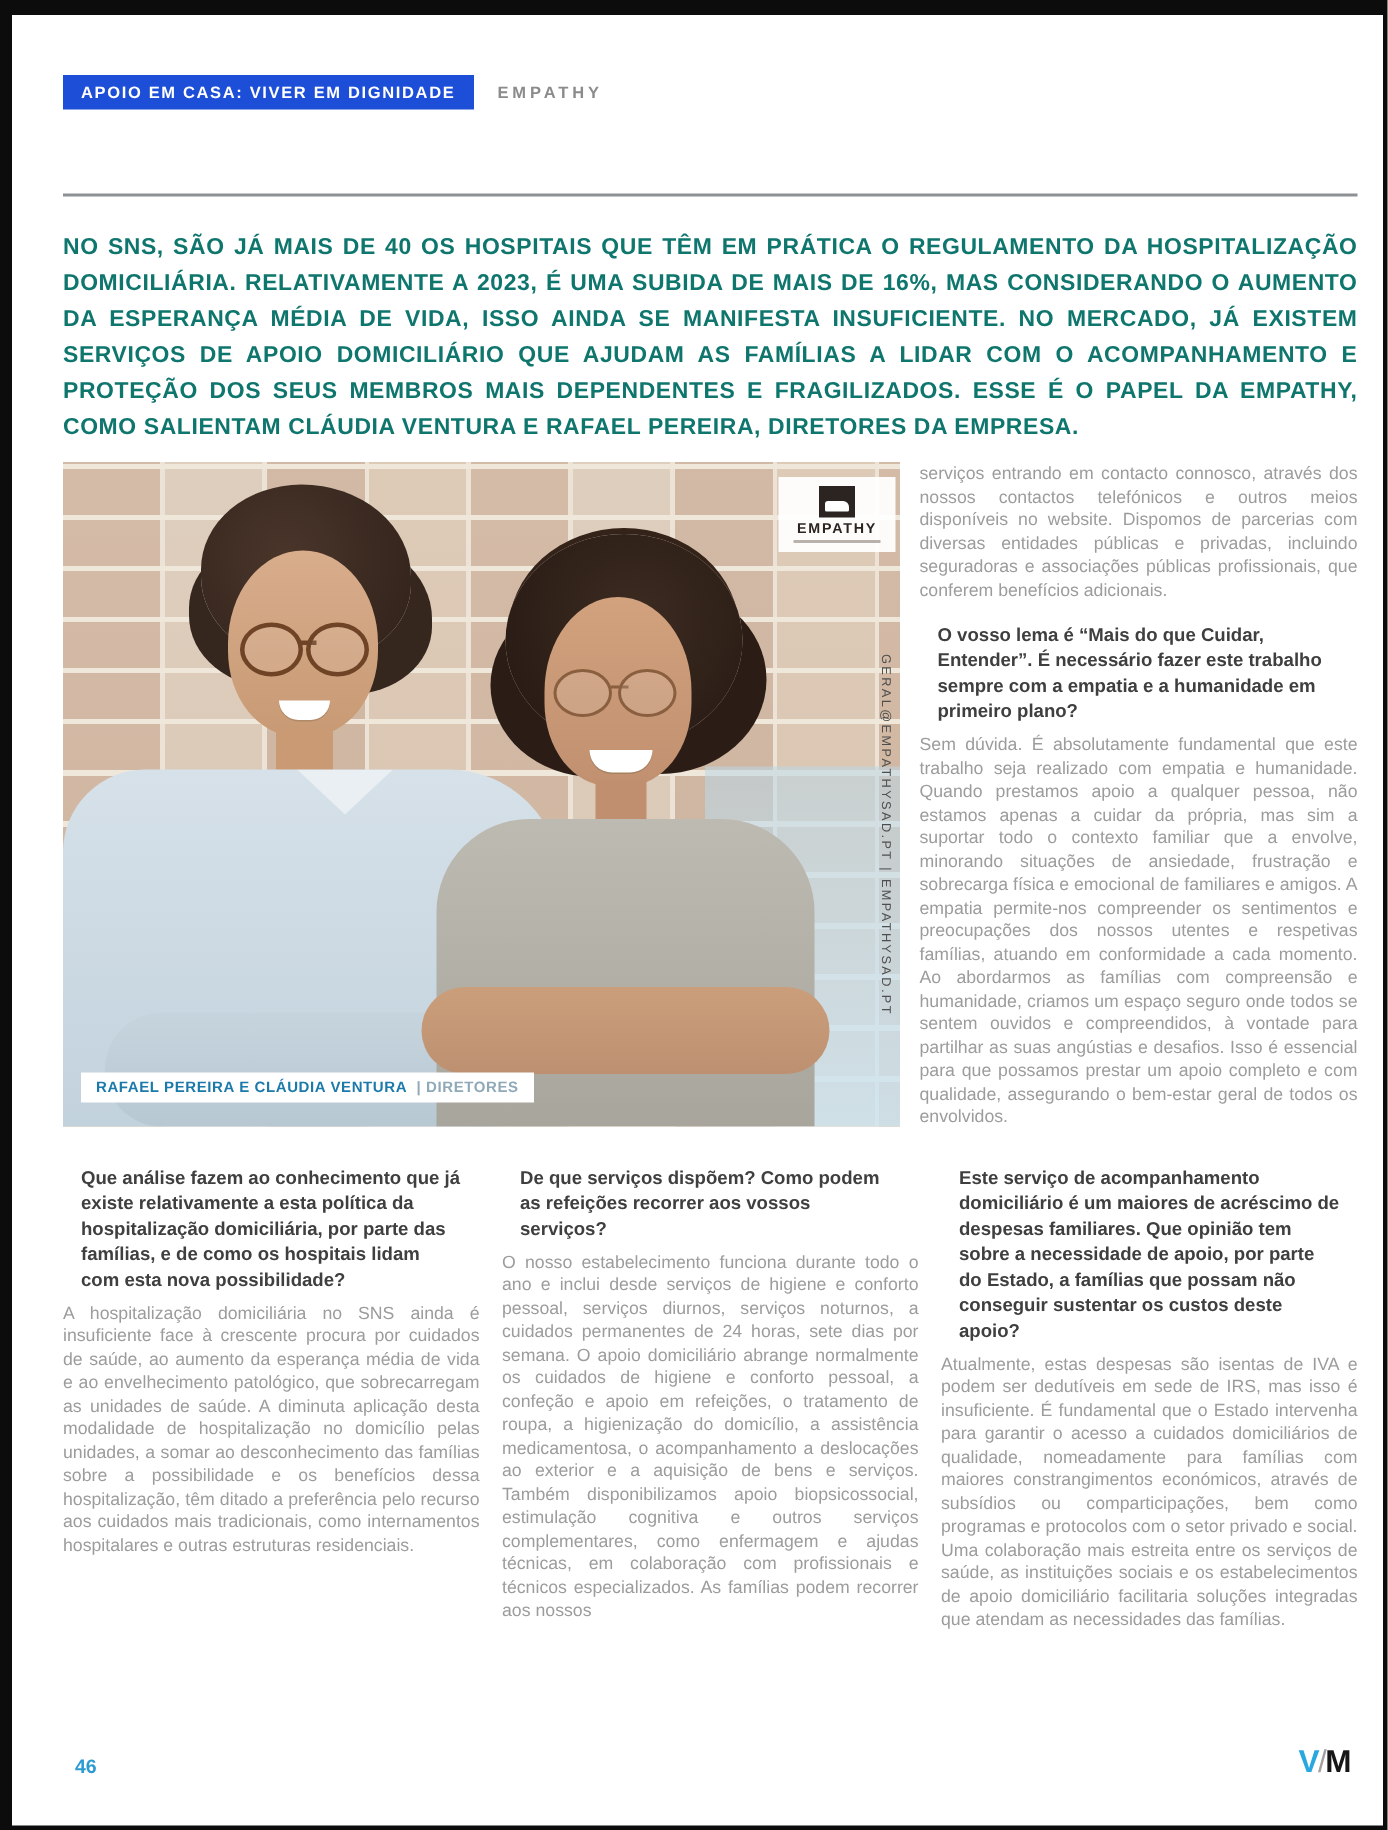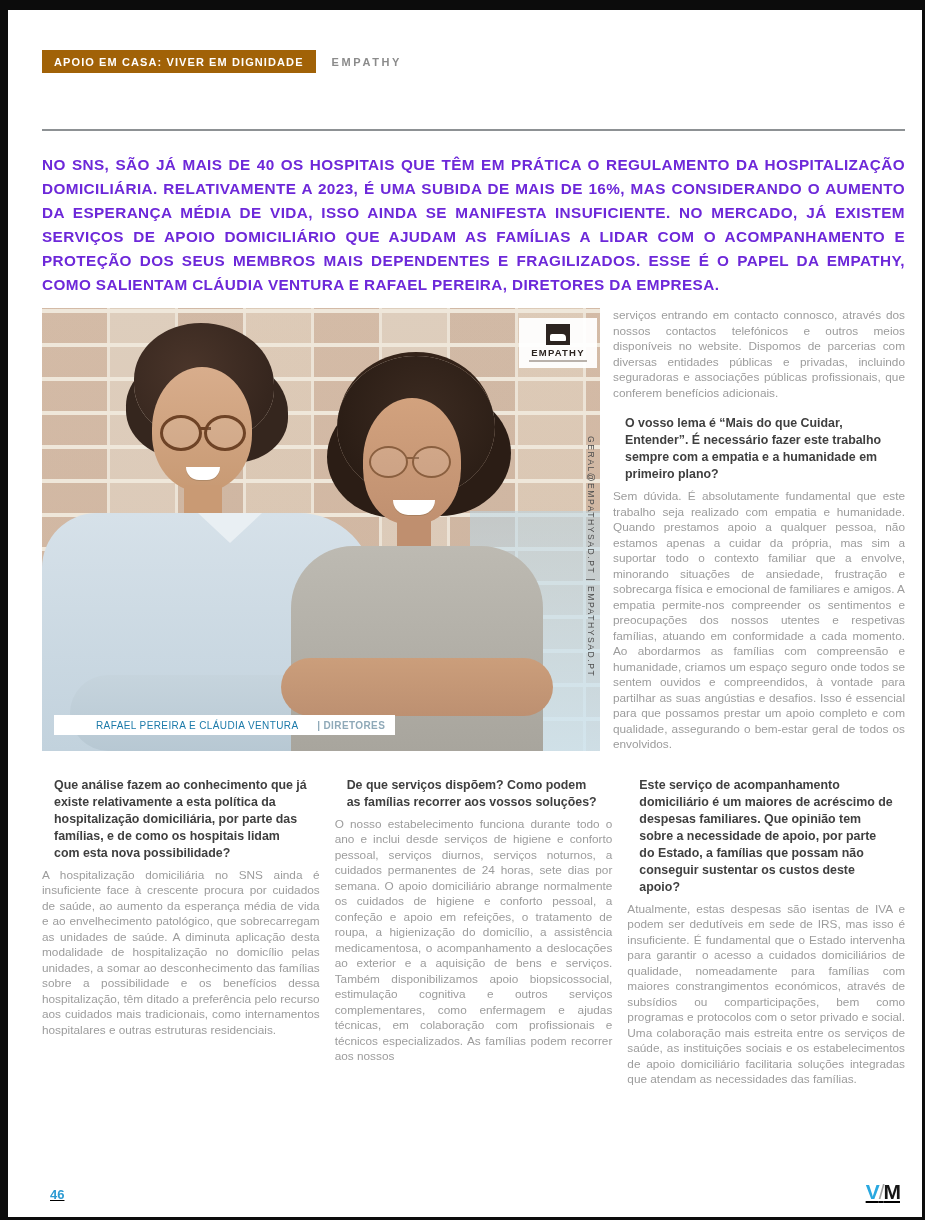--- a/index.html
+++ b/index.html
@@ -10,35 +10,35 @@
   }
   .page{
     position:absolute;top:10px;left:8px;right:3px;bottom:3px;
     background:#ffffff;
   }
   .content{position:relative;height:100%;padding:40px 17px 0 34px;box-sizing:border-box;}
 
   
   .hdr{display:flex;align-items:center;gap:16px;margin-bottom:56px;}
   .hdr-badge{
-    background:#a16207;color:#fff;font-size:11px;font-weight:700;
+    background:#1d4ed8;color:#fff;font-size:11px;font-weight:700;
     letter-spacing:1.1px;padding:6px 12px 5px;white-space:nowrap;
   }
   .hdr-brand{color:#8b8b8b;font-size:11px;font-weight:600;letter-spacing:2.6px;}
 
   
   .title{
     color:#1b7aa9;font-size:14.5px;font-weight:700;letter-spacing:.7px;
     margin:0;
   }
   .rule{border:none;border-top:2px solid #8d9194;margin:17px 0 0;}
 
   
   .lead{
-    margin:22px 0 0;color:#6d28d9;font-size:15.3px;line-height:24px;
+    margin:22px 0 0;color:#0f766e;font-size:15.3px;line-height:24px;
     font-weight:600;letter-spacing:.4px;text-align:justify;
   }
 
   
   .main{display:flex;gap:13px;margin-top:11px;}
   .photo{
     position:relative;width:558px;height:443px;flex:0 0 558px;overflow:hidden;
     background:
       repeating-linear-gradient(0deg, transparent 0 30px, #efe7da 30px 34px),
       repeating-linear-gradient(90deg, transparent 0 65px, #ece3d6 65px 68px),
@@ -97,36 +97,36 @@
     align-items:center;justify-content:center;gap:2px;}
   .logo-mark{width:24px;height:21px;background:#2c2420;position:relative;}
   .logo-mark::after{content:"";position:absolute;left:4px;bottom:4px;width:16px;height:7px;
     background:#fff;border-radius:2px 4px 1px 1px;}
   .logo-word{font-size:9.5px;letter-spacing:1.2px;color:#2c2420;font-weight:600;}
   .logo-tag{width:58px;height:2px;background:#b9b2ac;}
   .photo-vert{position:absolute;right:4px;top:128px;writing-mode:vertical-rl;
     font-size:8.5px;letter-spacing:1.6px;color:#4e4e4e;font-weight:500;white-space:nowrap;}
   .photo-caption{position:absolute;left:12px;bottom:16px;background:#fff;
     padding:5px 10px 4px;font-size:10px;letter-spacing:.4px;white-space:nowrap;}
-  .cap-names{color:#1b7aa9;font-weight:400;margin-left:32px;}
-  .cap-role{color:#8fa9b8;font-weight:600;margin-left:16px;}
+  .cap-names{color:#1b7aa9;font-weight:700;}
+  .cap-role{color:#8fa9b8;font-weight:600;margin-left:3px;}
 
   
   .rcol{flex:1;min-width:0;}
   .q{margin:14px 12px 6px;color:#3f3f3f;font-size:12.4px;line-height:17px;font-weight:700;}
   .q:first-child{margin-top:0;}
   .a,.cont{margin:0;color:#9c9c9c;font-size:11.8px;line-height:15.5px;text-align:justify;}
   .cont{margin-bottom:1px;}
 
   .cols{display:flex;gap:15px;margin-top:24px;}
   .col{flex:1;min-width:0;}
 
   
-  .footer{position:absolute;left:42px;right:22px;bottom:15px;
-    display:flex;justify-content:space-between;align-items:flex-end;text-decoration:underline;}
+  .footer{position:absolute;left:42px;right:22px;bottom:32px;
+    display:flex;justify-content:space-between;align-items:flex-end;}
   .pagenum{color:#2d9bd3;font-size:13px;font-weight:700;}
   .vm{font-size:21px;font-weight:800;letter-spacing:-1px;line-height:1;}
   .vm .v{color:#29a8e0;}
   .vm .sl{color:#a0a0a0;font-weight:400;}
   .vm .m{color:#161616;}
 </style>
 </head>
 <body>
 
 <div class="page">
@@ -191,21 +191,21 @@
         <p class="a">Sem dúvida. É absolutamente fundamental que este trabalho seja realizado com empatia e humanidade. Quando prestamos apoio a qualquer pessoa, não estamos apenas a cuidar da própria, mas sim a suportar todo o contexto familiar que a envolve, minorando situações de ansiedade, frustração e sobrecarga física e emocional de familiares e amigos. A empatia permite-nos compreender os sentimentos e preocupações dos nossos utentes e respetivas famílias, atuando em conformidade a cada momento. Ao abordarmos as famílias com compreensão e humanidade, criamos um espaço seguro onde todos se sentem ouvidos e compreendidos, à vontade para partilhar as suas angústias e desafios. Isso é essencial para que possamos prestar um apoio completo e com qualidade, assegurando o bem-estar geral de todos os envolvidos.</p>
       </div>
     </div>
 
     <div class="cols">
       <div class="col">
         <p class="q">Que análise fazem ao conhecimento que já existe relativamente a esta política da hospitalização domiciliária, por parte das famílias, e de como os hospitais lidam com esta nova possibilidade?</p>
         <p class="a">A hospitalização domiciliária no SNS ainda é insuficiente face à crescente procura por cuidados de saúde, ao aumento da esperança média de vida e ao envelhecimento patológico, que sobrecarregam as unidades de saúde. A diminuta aplicação desta modalidade de hospitalização no domicílio pelas unidades, a somar ao desconhecimento das famílias sobre a possibilidade e os benefícios dessa hospitalização, têm ditado a preferência pelo recurso aos cuidados mais tradicionais, como internamentos hospitalares e outras estruturas residenciais.</p>
       </div>
       <div class="col">
-        <p class="q">De que serviços dispõem? Como podem as famílias recorrer aos vossos soluções?</p>
+        <p class="q">De que serviços dispõem? Como podem as refeições recorrer aos vossos serviços?</p>
         <p class="a">O nosso estabelecimento funciona durante todo o ano e inclui desde serviços de higiene e conforto pessoal, serviços diurnos, serviços noturnos, a cuidados permanentes de 24 horas, sete dias por semana. O apoio domiciliário abrange normalmente os cuidados de higiene e conforto pessoal, a confeção e apoio em refeições, o tratamento de roupa, a higienização do domicílio, a assistência medicamentosa, o acompanhamento a deslocações ao exterior e a aquisição de bens e serviços. Também disponibilizamos apoio biopsicossocial, estimulação cognitiva e outros serviços complementares, como enfermagem e ajudas técnicas, em colaboração com profissionais e técnicos especializados. As famílias podem recorrer aos nossos</p>
       </div>
       <div class="col">
         <p class="q">Este serviço de acompanhamento domiciliário é um maiores de acréscimo de despesas familiares. Que opinião tem sobre a necessidade de apoio, por parte do Estado, a famílias que possam não conseguir sustentar os custos deste apoio?</p>
         <p class="a">Atualmente, estas despesas são isentas de IVA e podem ser dedutíveis em sede de IRS, mas isso é insuficiente. É fundamental que o Estado intervenha para garantir o acesso a cuidados domiciliários de qualidade, nomeadamente para famílias com maiores constrangimentos económicos, através de subsídios ou comparticipações, bem como programas e protocolos com o setor privado e social. Uma colaboração mais estreita entre os serviços de saúde, as instituições sociais e os estabelecimentos de apoio domiciliário facilitaria soluções integradas que atendam as necessidades das famílias.</p>
       </div>
     </div>
 
     <div class="footer">
       <span class="pagenum">46</span>

